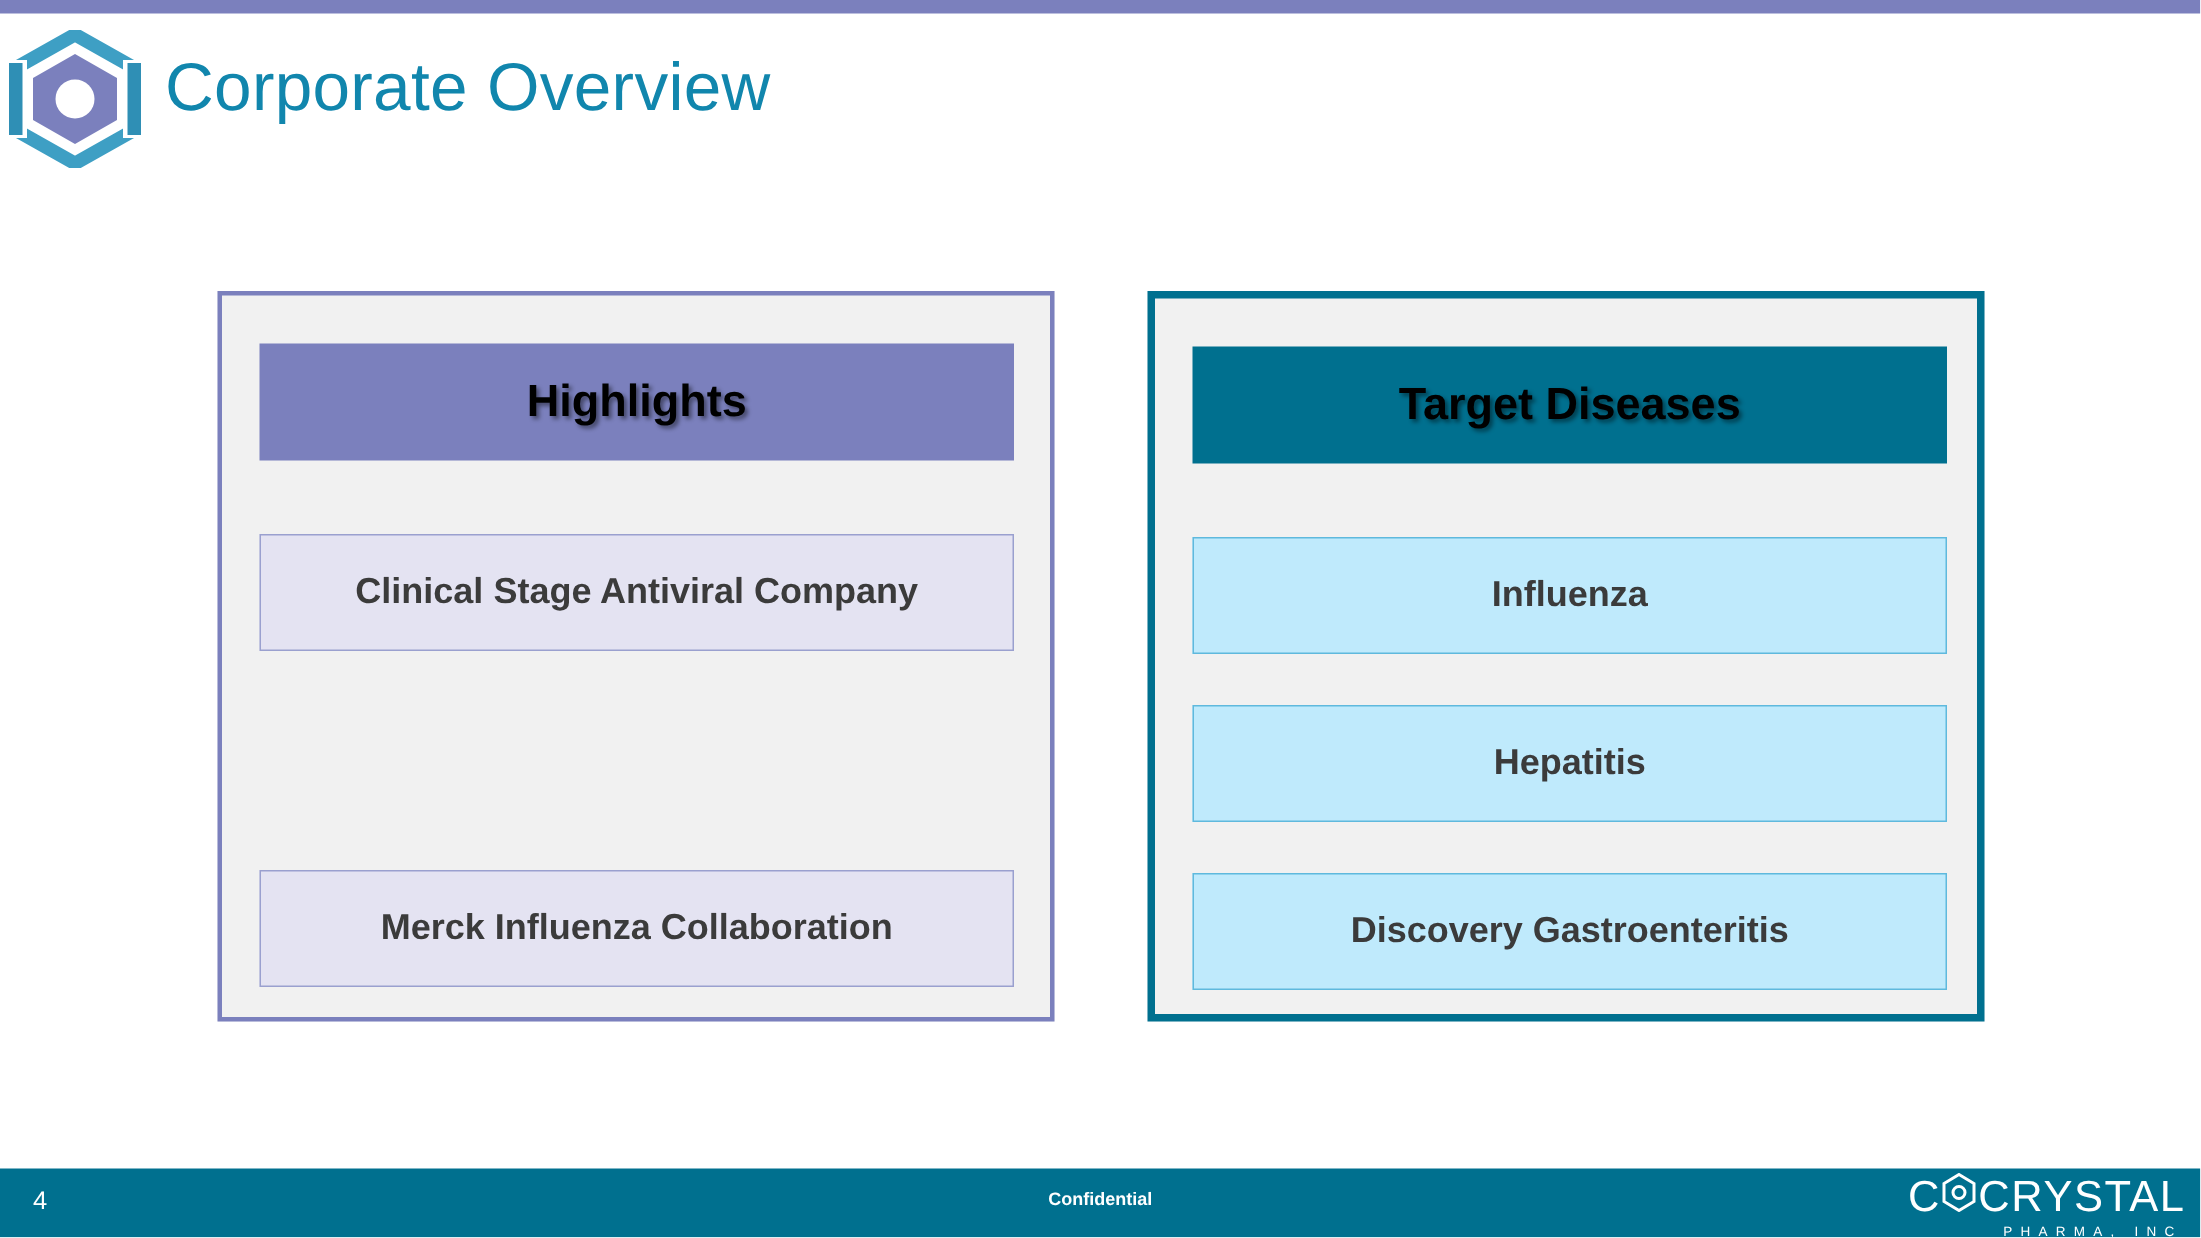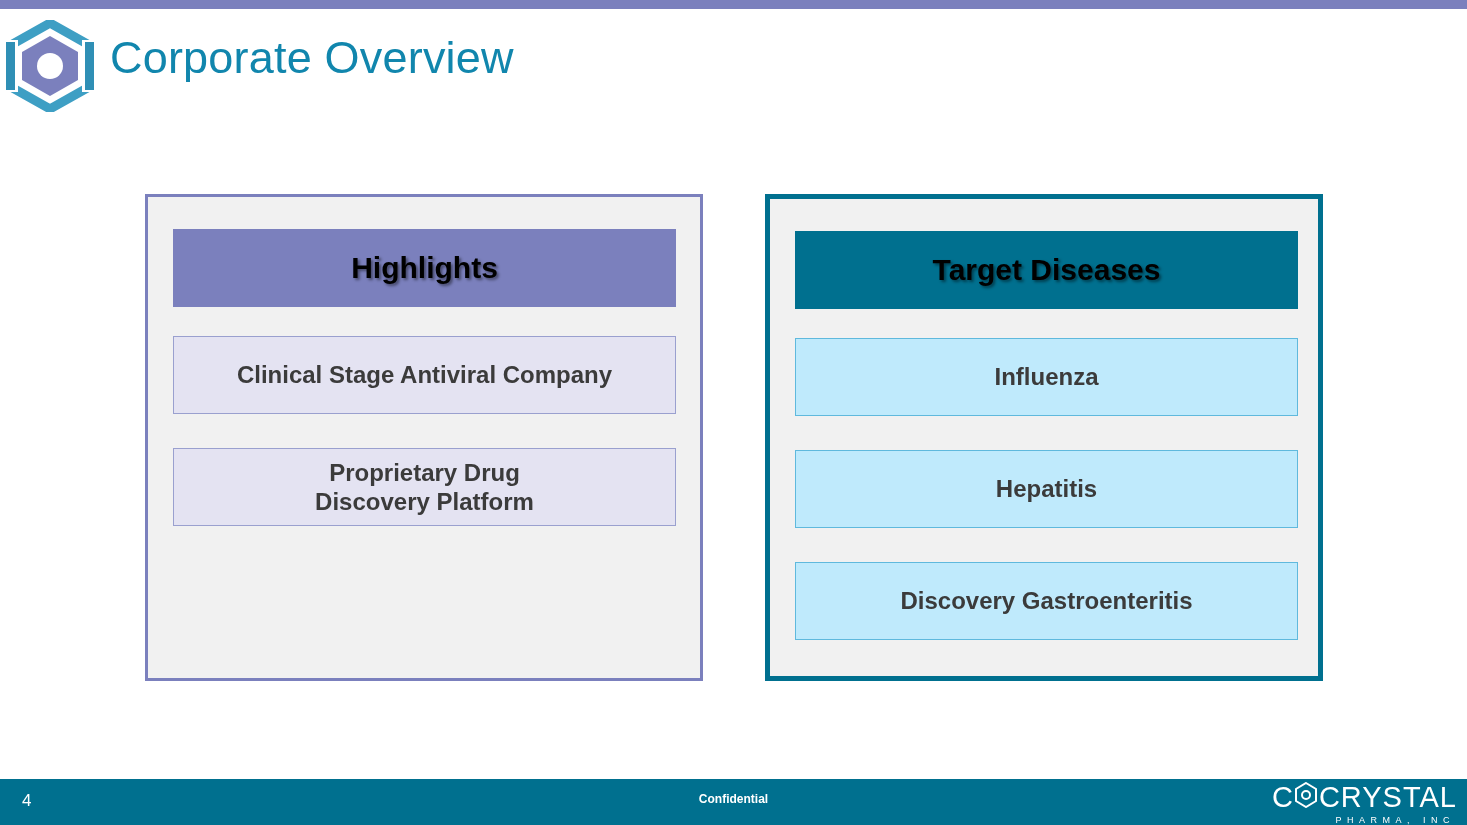--- a/index.html
+++ b/index.html
@@ -93,20 +93,21 @@
     display: flex;
     align-items: center;
     justify-content: center;
     text-align: center;
     box-sizing: border-box;
     font-size: 24px;
     font-weight: bold;
     color: #3b3b3b;
     line-height: 1.22;
     padding: 0 8px;
+    margin-top: 20px;
   }
   .panel-left .item {
     background: #e4e3f2;
     border: 1px solid #9aa0cf;
   }
   .panel-right .item {
     background: #bfeafc;
     border: 1px solid #5fb9dd;
   }
   .item-1 { top: 139px; }
@@ -184,22 +185,21 @@
       <rect x="78" y="20" width="14" height="52" fill="#ffffff"></rect>
       <rect x="81" y="22" width="9" height="48" fill="#2f8fb5"></rect>
     </svg>
   </div>
 
   <div class="slide-title">Corporate Overview</div>
 
   <div class="panel panel-left">
     <div class="panel-header">Highlights</div>
     <div class="item item-1">Clinical Stage Antiviral Company</div>
-    <div class="item item-2" style="white-space:pre-line;">Proprietary Drug
-Discovery Platform</div>
+    <div class="item item-3">Merck Influenza Collaboration</div>
   </div>
 
   <div class="panel panel-right">
     <div class="panel-header">Target Diseases</div>
     <div class="item item-2">Hepatitis</div>
     <div class="item item-1">Influenza</div>
     <div class="item item-3">Discovery Gastroenteritis</div>
   </div>
 
   <div class="footer-bar"></div>

